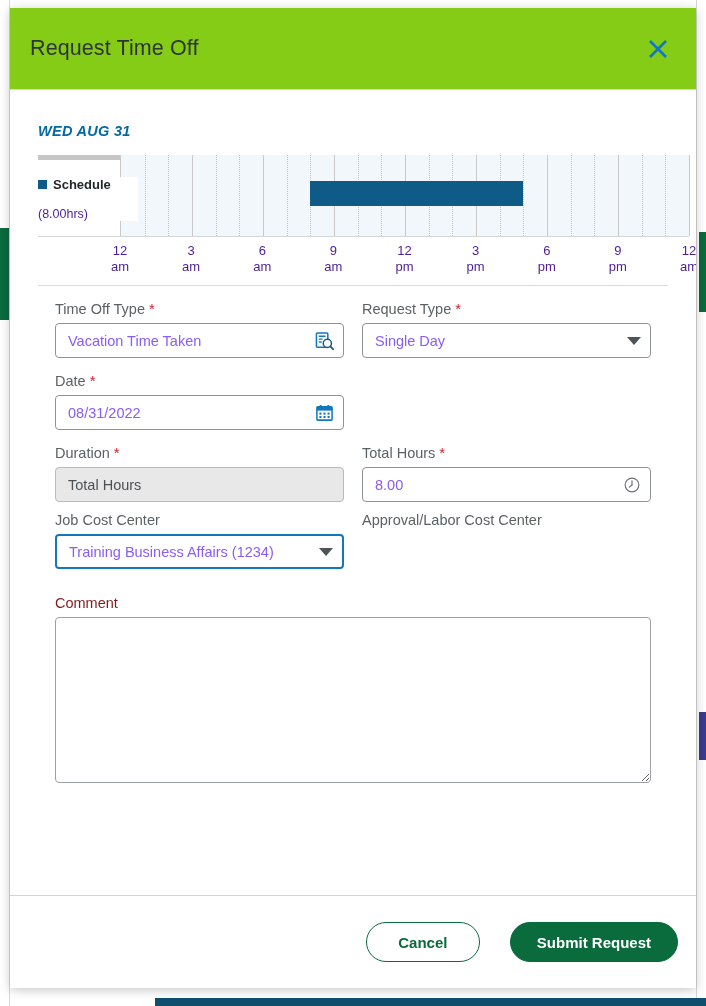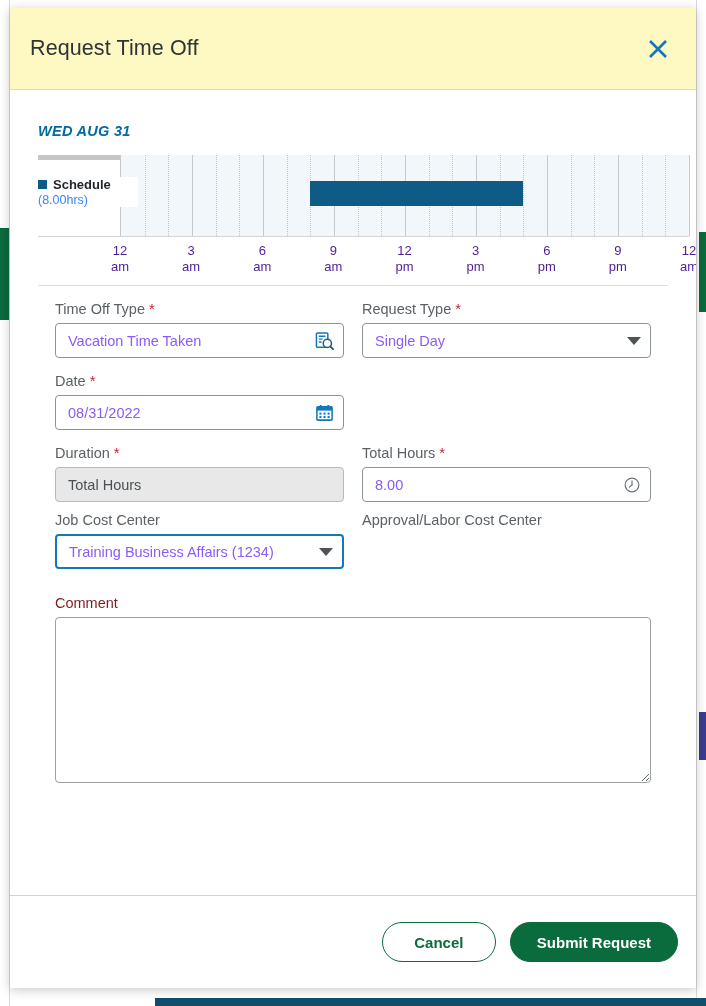--- a/index.html
+++ b/index.html
@@ -42,21 +42,21 @@
   #modal {
     position: absolute;
     left: 10px; top: 8px; width: 686px; height: 980px;
     background: #ffffff;
     box-shadow: 0 2px 10px rgba(0,0,0,0.22);
     display: flex; flex-direction: column;
   }
 
   .modal-header {
     height: 82px; min-height: 82px;
-    background: #fef9c3;
+    background: #84cc16;
     border-bottom: 1px solid #d9d9d9;
     display: flex; align-items: center;
     padding: 0 22px 0 20px;
   }
   .modal-title {
     font-size: 21.5px; color: #2f3437; font-weight: 400;
     letter-spacing: 0.1px;
     flex: 1;
   }
   .close-btn {
@@ -93,21 +93,21 @@
   .chart-legend {
     position: absolute; left: 0; top: 22px; width: 100px;
     z-index: 3; background: #fff; padding-right: 2px;
   }
   .legend-line { display: flex; align-items: center; }
   .legend-swatch {
     width: 9px; height: 9px; background: #0d5b86; margin-right: 6px;
     flex: none;
   }
   .legend-label { font-size: 13px; font-weight: bold; color: #22272a; }
-  .legend-sub { font-size: 12.5px; color: #3b82f6; margin-top: 1px; }
+  .legend-sub { font-size: 12.5px; color: #4c1d95; margin-top: 15px; }
 
   .plot {
     position: absolute; left: 82px; right: 0; top: 0; bottom: 0;
     background: #f2f7fb;
     border-left: 1px solid #c9c9c9;
   }
   .gridline-major {
     position: absolute; top: 0; bottom: 0; width: 1px; background: #c9c9c9;
   }
   .gridline-minor {
@@ -181,21 +181,21 @@
     width: 100%; height: 166px;
     border: 1px solid #9aa0a4; border-radius: 4px;
     background: #ffffff;
   }
 
   
   .modal-footer {
     height: 93px; min-height: 93px;
     border-top: 1px solid #d3d3d3;
     display: flex; align-items: center; justify-content: flex-end;
-    padding-right: 18px; gap: 14px;
+    padding-right: 18px; gap: 30px;
   }
   .btn {
     border-radius: 20px; font-size: 15px; font-weight: bold;
     cursor: pointer; height: 40px;
     display: flex; align-items: center; justify-content: center;
     font-family: "Liberation Sans", sans-serif;
   }
   .btn-cancel {
     background: #ffffff; color: #0a6b3d;
     border: 1px solid #0a6b3d; width: 114px;

